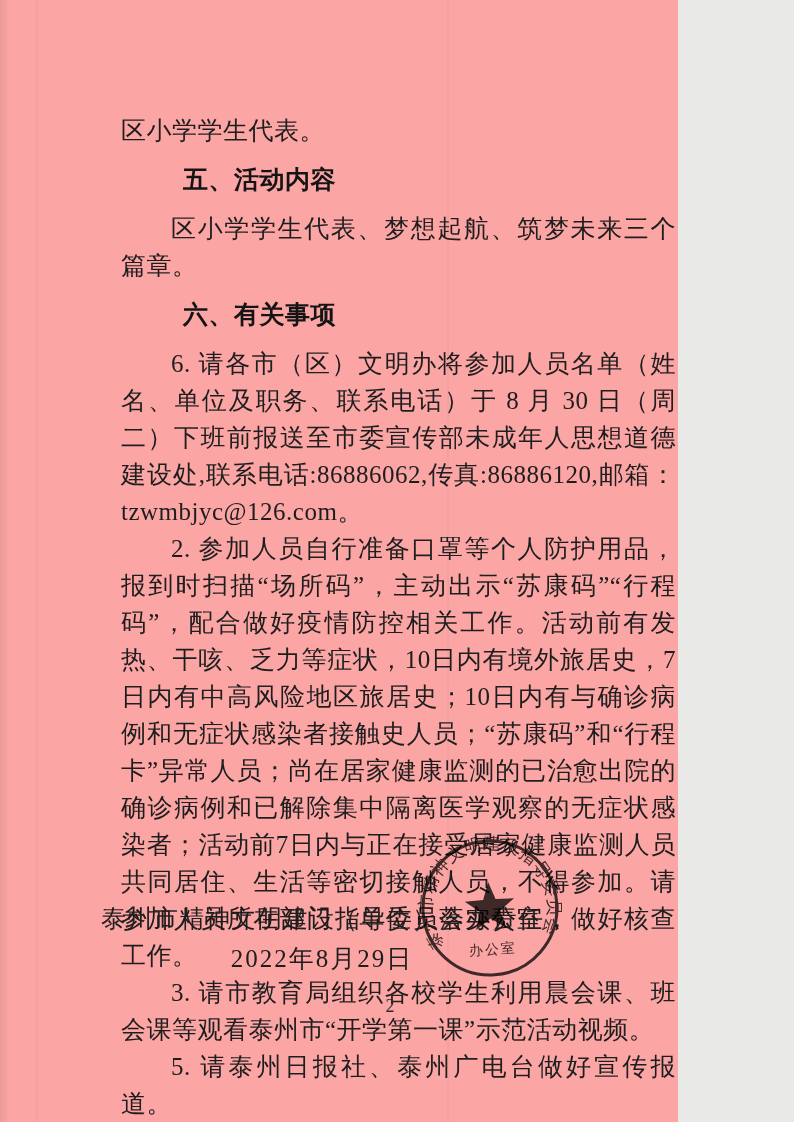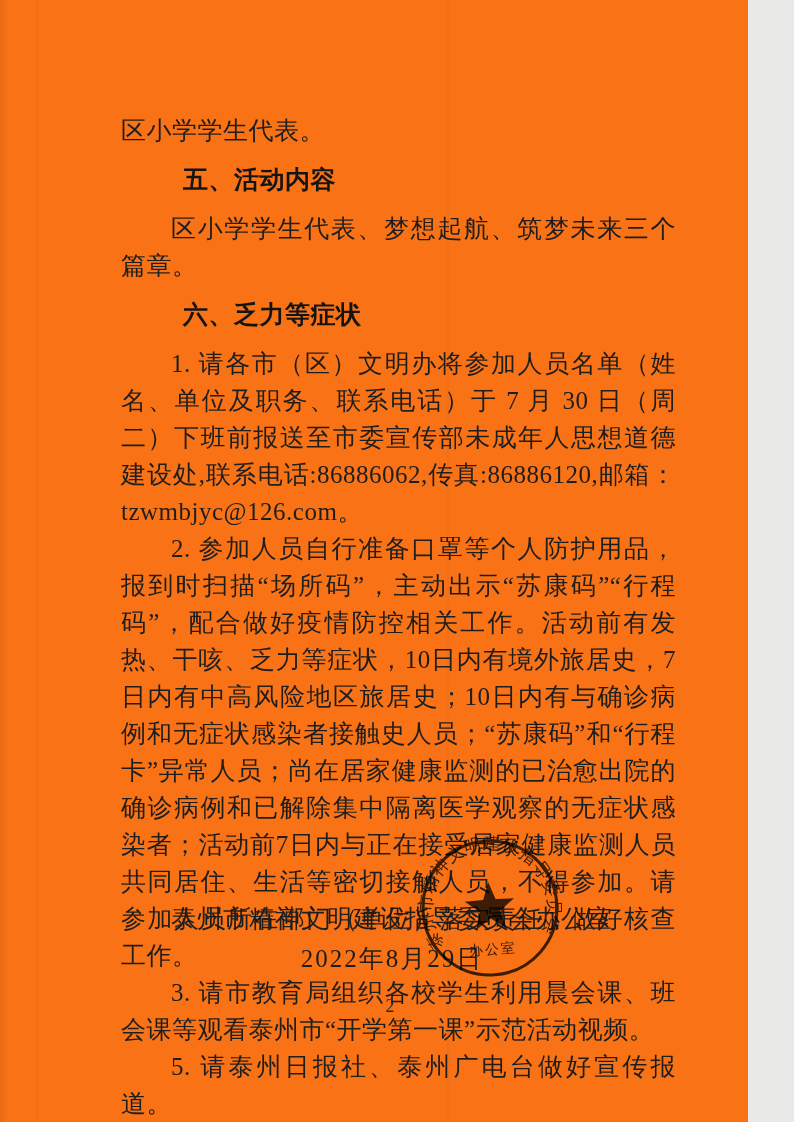--- a/index.html
+++ b/index.html
@@ -3,22 +3,22 @@
 <meta charset="utf-8">
 <style>
   html,body{margin:0;padding:0;}
   body{
     width:794px;height:1122px;
     background:#e9e9e7;
     font-family:"Liberation Serif", serif;
   }
   .sheet{
     position:relative;
-    width:748px;height:1122px;
-    background:#f97316;
+    width:678px;height:1122px;
+    background:#fca5a5;
     overflow:hidden;
     color:#1e1e1e;
   }
   
   .scan-streak{
     position:absolute;top:0;bottom:0;width:2px;
     background:rgba(60,60,60,0.04);
   }
   .scan-streak.s1{left:36px;}
   .scan-streak.s2{left:447px;}
@@ -74,22 +74,22 @@
 <div class="sheet">
 
   <div class="edge-shade"></div>
   <div class="scan-streak s1"></div>
   <div class="scan-streak s2"></div>
 
   <div class="textblock">
     <p class="para plain">区小学学生代表。</p>
     <p class="heading">五、活动内容</p>
     <p class="para">区小学学生代表、梦想起航、筑梦未来三个篇章。</p>
-    <p class="heading">六、乏力等症状</p>
-    <p class="para">1. 请各市（区）文明办将参加人员名单（姓名、单位及职务、联系电话）于 7 月 30 日（周二）下班前报送至市委宣传部未成年人思想道德建设处,联系电话:86886062,传真:86886120,邮箱：tzwmbjyc@126.com。</p>
+    <p class="heading">六、有关事项</p>
+    <p class="para">6. 请各市（区）文明办将参加人员名单（姓名、单位及职务、联系电话）于 8 月 30 日（周二）下班前报送至市委宣传部未成年人思想道德建设处,联系电话:86886062,传真:86886120,邮箱：tzwmbjyc@126.com。</p>
     <p class="para">2. 参加人员自行准备口罩等个人防护用品，报到时扫描“场所码”，主动出示“苏康码”“行程码”，配合做好疫情防控相关工作。活动前有发热、干咳、乏力等症状，10日内有境外旅居史，7日内有中高风险地区旅居史；10日内有与确诊病例和无症状感染者接触史人员；“苏康码”和“行程卡”异常人员；尚在居家健康监测的已治愈出院的确诊病例和已解除集中隔离医学观察的无症状感染者；活动前7日内与正在接受居家健康监测人员共同居住、生活等密切接触人员，不得参加。请参加人员所在部门（单位）落实责任，做好核查工作。</p>
     <p class="para">3. 请市教育局组织各校学生利用晨会课、班会课等观看泰州市“开学第一课”示范活动视频。</p>
     <p class="para">5. 请泰州日报社、泰州广电台做好宣传报道。</p>
   </div>
 
   <div class="signature">
     <div>泰州市精神文明建设指导委员会办公室</div>
     <div class="date">2022年8月29日</div>
   </div>
 

